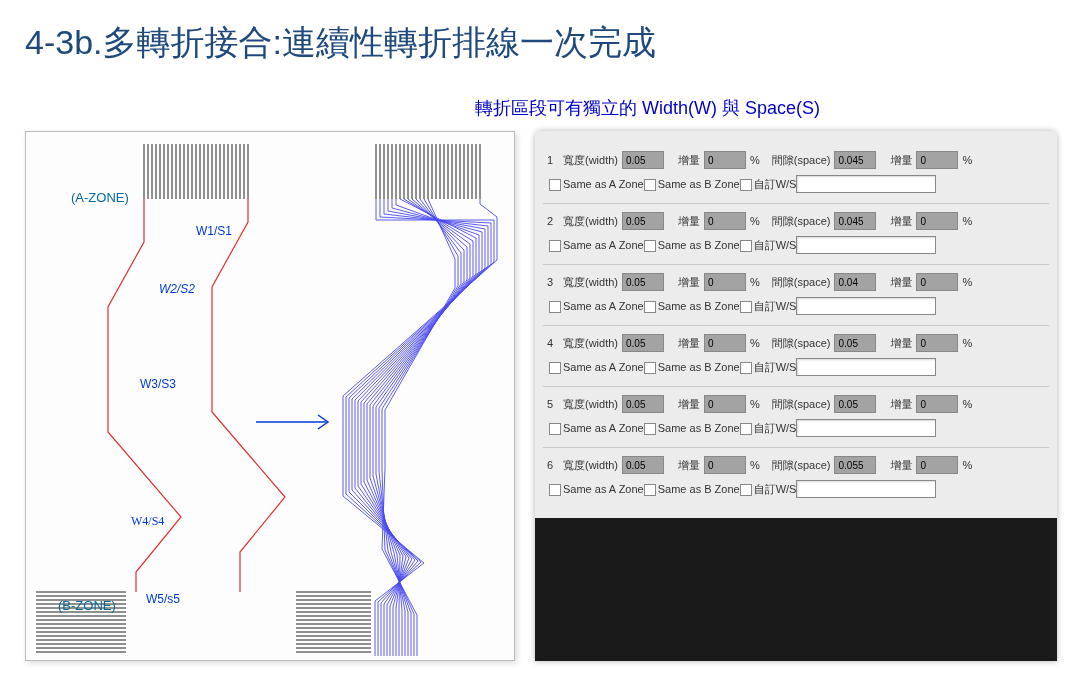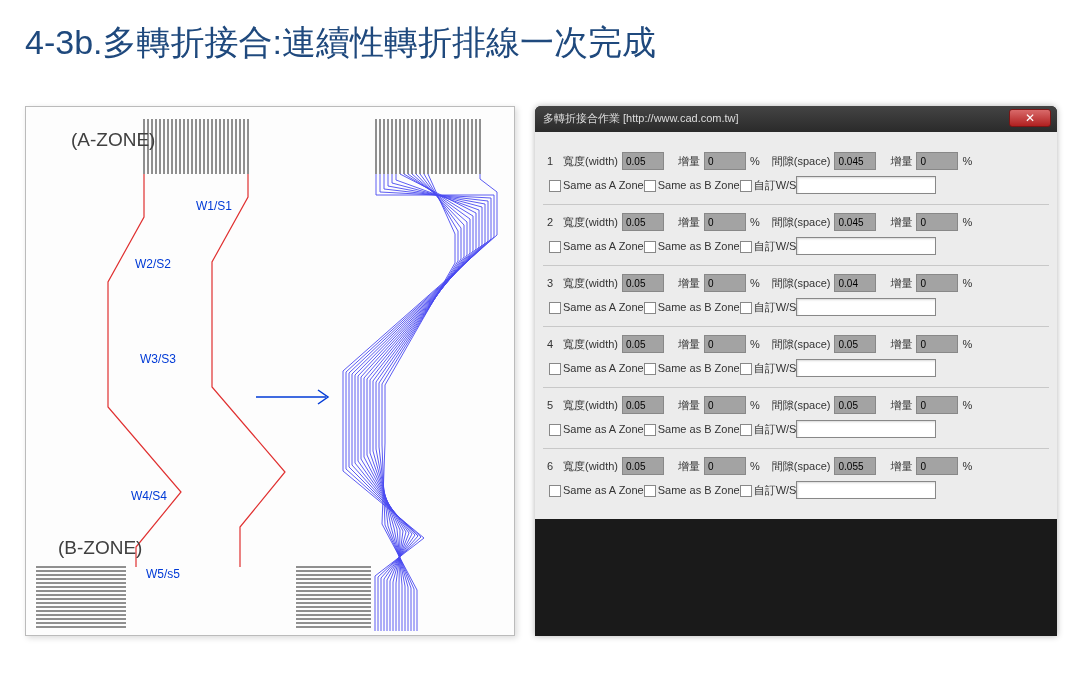--- a/index.html
+++ b/index.html
@@ -28,21 +28,21 @@
     margin-top: 10px;
   }
   .diagram {
     width: 490px;
     height: 530px;
     border: 1px solid #bbb;
     box-shadow: 2px 2px 6px rgba(0,0,0,0.15);
     position: relative;
     background: #fdfdfd;
   }
-  .zone-label { position: absolute; color: #404040; font-size: 19px; }
+  .zone-label { position: absolute; color: #0369a1; font-size: 13px; margin-top: 36px; }
   .seg-label { position: absolute; color: #003ad6; font-size: 12px; font-weight: 500; text-align: right; }
   .dialog {
     width: 545px;
     background: #1a1a1a;
     border-radius: 6px 6px 0 0;
     padding: 0;
     box-shadow: 0 0 6px rgba(0,0,0,0.3);
   }
   .titlebar {
     height: 26px;
@@ -100,20 +100,21 @@
     margin: 0 2px;
     cursor: pointer;
   }
 </style>
 </head>
 <body>
 
 <div class="title">4-3b.多轉折接合:連續性轉折排線一次完成</div>
 <div class="subtitle">
   <br>
+  <span>轉折區段可有獨立的 Width(W) 與 Space(S)</span>
 </div>
 
 <div class="content">
 
   <div class="diagram">
     <svg width="490" height="530">
 
       <g>
         <rect x="115" y="12" width="110" height="55" fill="none"></rect>
         <g stroke="#222" stroke-width="1">
@@ -239,33 +240,27 @@
           <line x1="270" y1="504" x2="345" y2="504"></line>
           <line x1="270" y1="508" x2="345" y2="508"></line>
           <line x1="270" y1="512" x2="345" y2="512"></line>
           <line x1="270" y1="516" x2="345" y2="516"></line>
           <line x1="270" y1="520" x2="345" y2="520"></line>
       </g>
     </svg>
     <div class="zone-label" style="top:22px; left:45px;">(A-ZONE)</div>
     <div class="zone-label" style="top:430px; left:32px;">(B-ZONE)</div>
     <div class="seg-label" style="top:92px; left:170px;">W1/S1</div>
-    <div class="seg-label" style="top:150px; left:109px;">W2/S2</div>
+    <div class="seg-label" style="top:150px; left:133px;font-style:italic;">W2/S2</div>
     <div class="seg-label" style="top:245px; left:114px;">W3/S3</div>
-    <div class="seg-label" style="top:382px; left:105px;">W4/S4</div>
+    <div class="seg-label" style="top:382px; left:105px;font-family:Liberation Serif, serif;">W4/S4</div>
     <div class="seg-label" style="top:460px; left:120px;">W5/s5</div>
   </div>
 
   <div class="dialog">
-    <div class="titlebar">
-      <span>多轉折接合作業 [http://www.cad.com.tw]</span>
-      <div class="close-btn">
-        <span>✕</span>
-      </div>
-    </div>
     <div class="dialog-body" id="rows-container">
 
       <div class="row">
           <div class="line1">
             <span class="num">1</span>
             <span class="lbl">寬度(width)</span>
             <input class="inp wide" value="0.05" style="">
             <span style="width:6px"></span>
             <span>增量</span>
             <input class="inp" value="0" style="">

